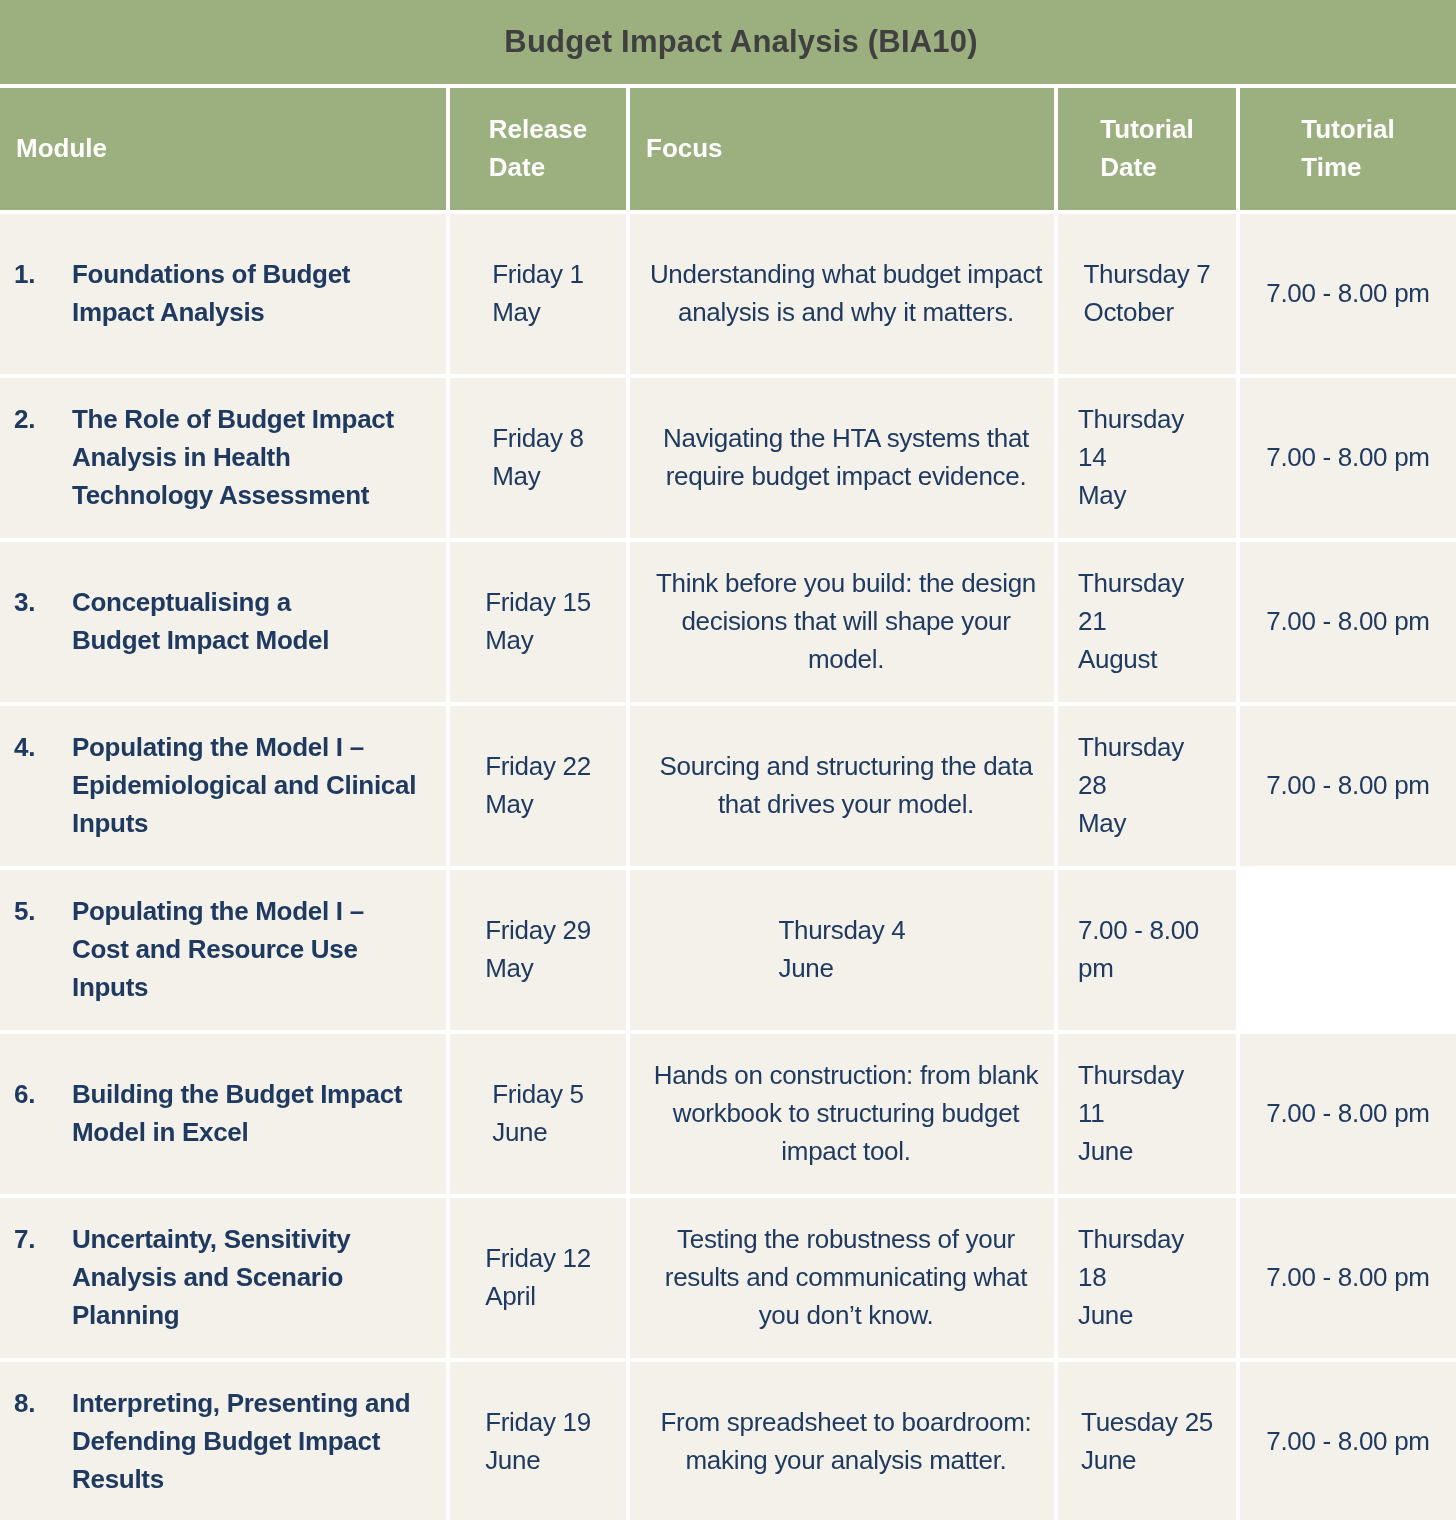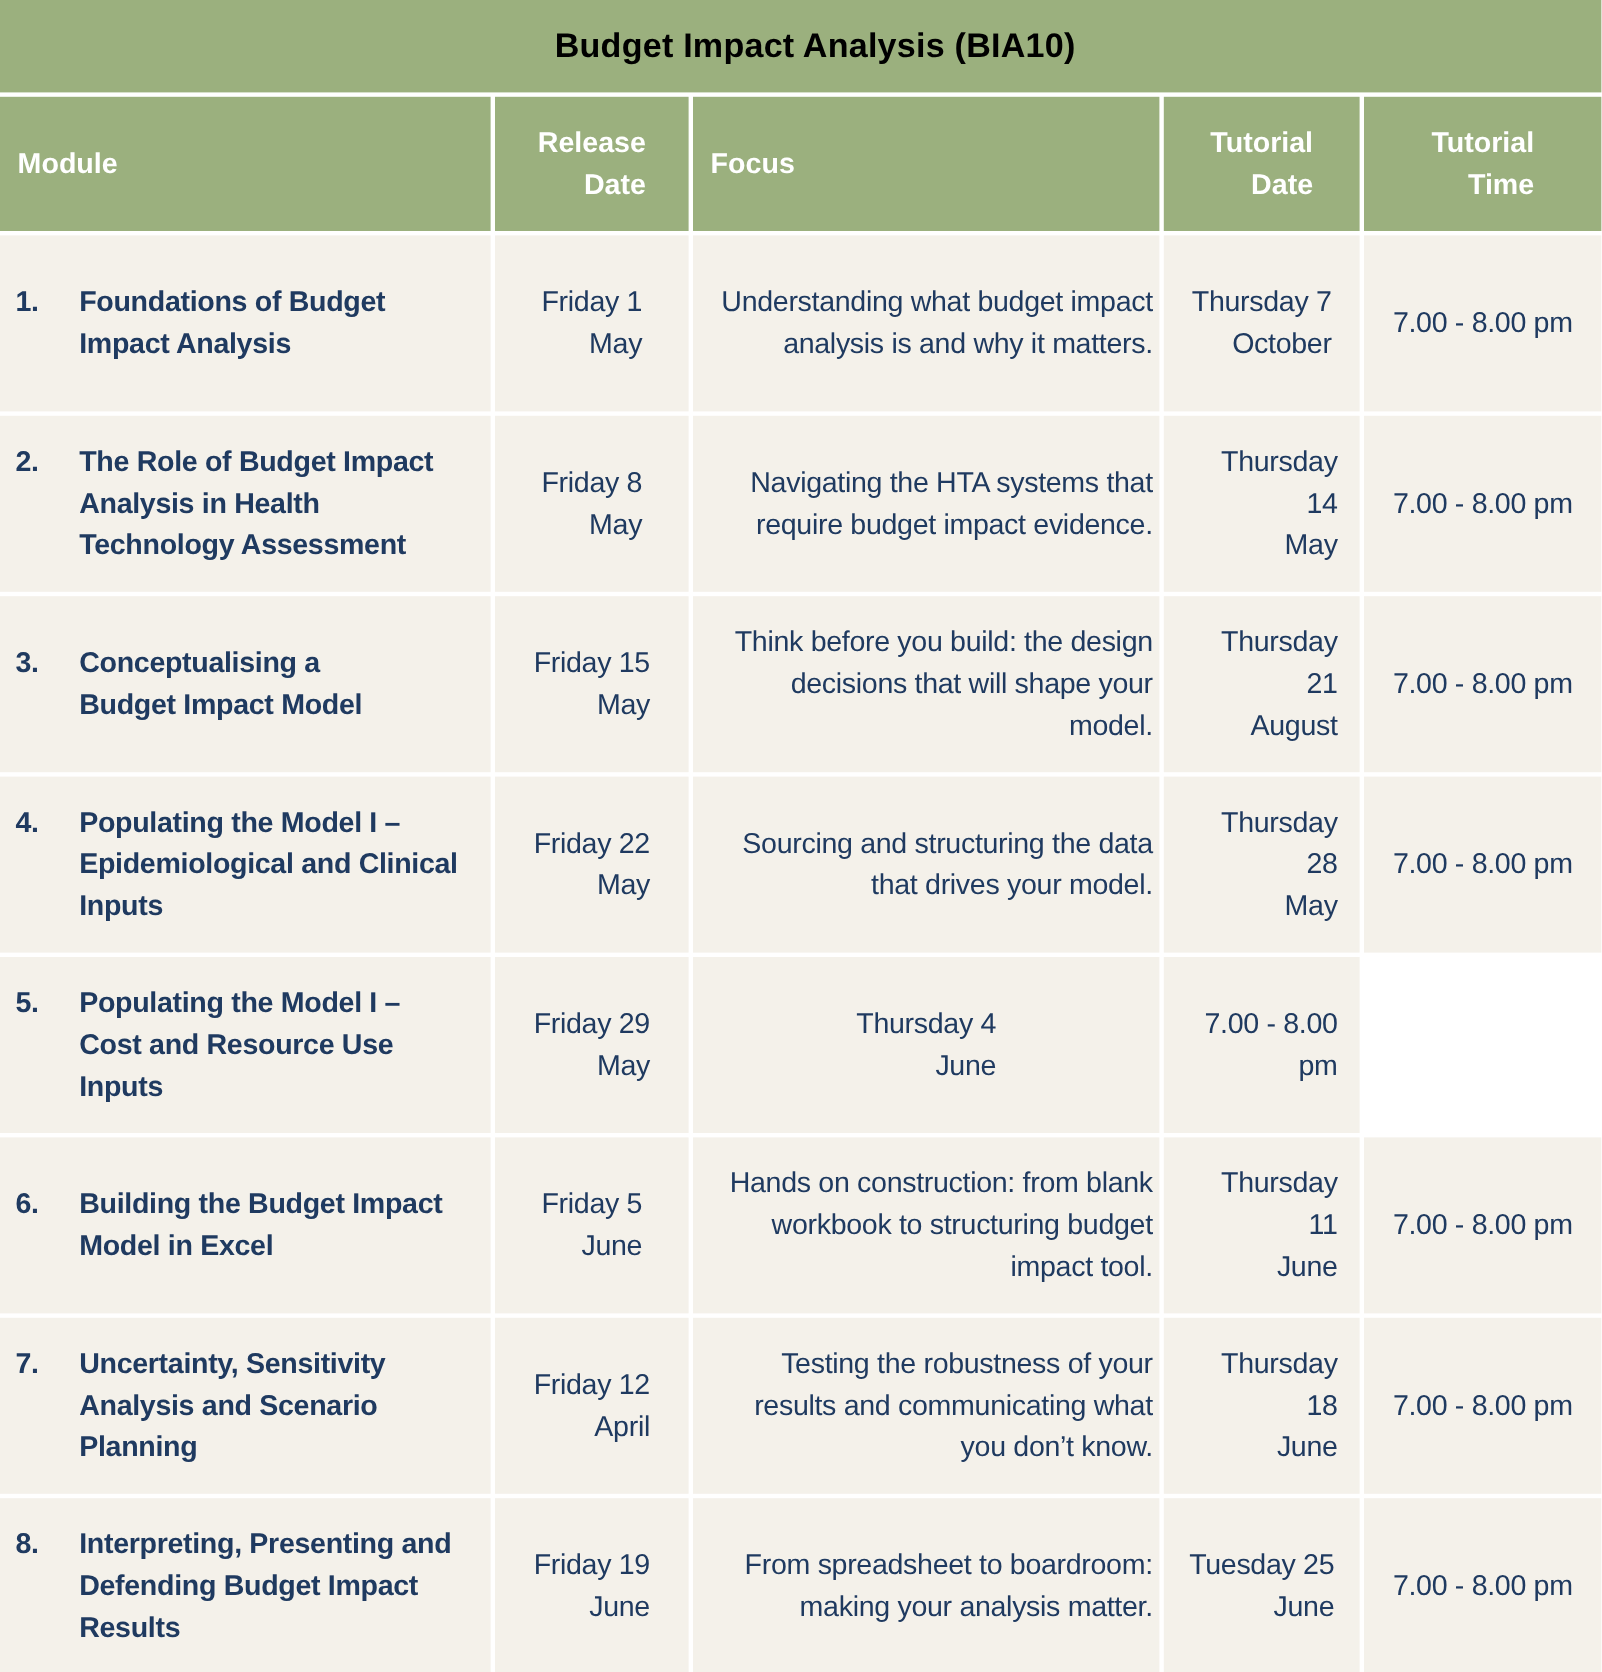--- a/index.html
+++ b/index.html
@@ -14,21 +14,21 @@
 
   .title-bar {
     height: 84px;
     background: #9bb07e;
     display: flex;
     align-items: center;
     justify-content: center;
     margin-bottom: 4px;
   }
   .title-bar .title-text {
-    color: #000000;
+    color: #404040;
     font-size: 31px;
     font-weight: bold;
     letter-spacing: 0.2px;
     margin-left: 26px;
   }
 
   .grid-row {
     display: grid;
     grid-template-columns: 446px 176px 424px 178px 216px;
     column-gap: 4px;
@@ -53,28 +53,28 @@
     letter-spacing: 0px;
   }
 
   .data-row .cell {
     background: #f4f1ea;
     min-height: 160px;
     color: #1f3a60;
   }
 
   .left   { justify-content: flex-start; text-align: left; padding-left: 16px; }
-  .center { justify-content: center; text-align: right; padding: 0 20px; }
+  .center { justify-content: center; text-align: left; padding: 0 20px; }
 
   .module-cell { padding-left: 14px; padding-right: 8px; }
   .module-inner { display: flex; align-items: flex-start; }
   .module-num { width: 58px; flex: none; font-weight: bold; }
   .module-title { font-weight: bold; }
 
-  .focus-cell { padding-left: 14px; padding-right: 6px; justify-content: flex-start; text-align: right; }
+  .focus-cell { padding-left: 14px; padding-right: 6px; justify-content: flex-start; text-align: center; }
 </style>
 </head>
 <body>
 
 <div class="schedule">
 
   <div class="title-bar">
     <span class="title-text">Budget Impact Analysis (BIA10)</span>
   </div>
 

